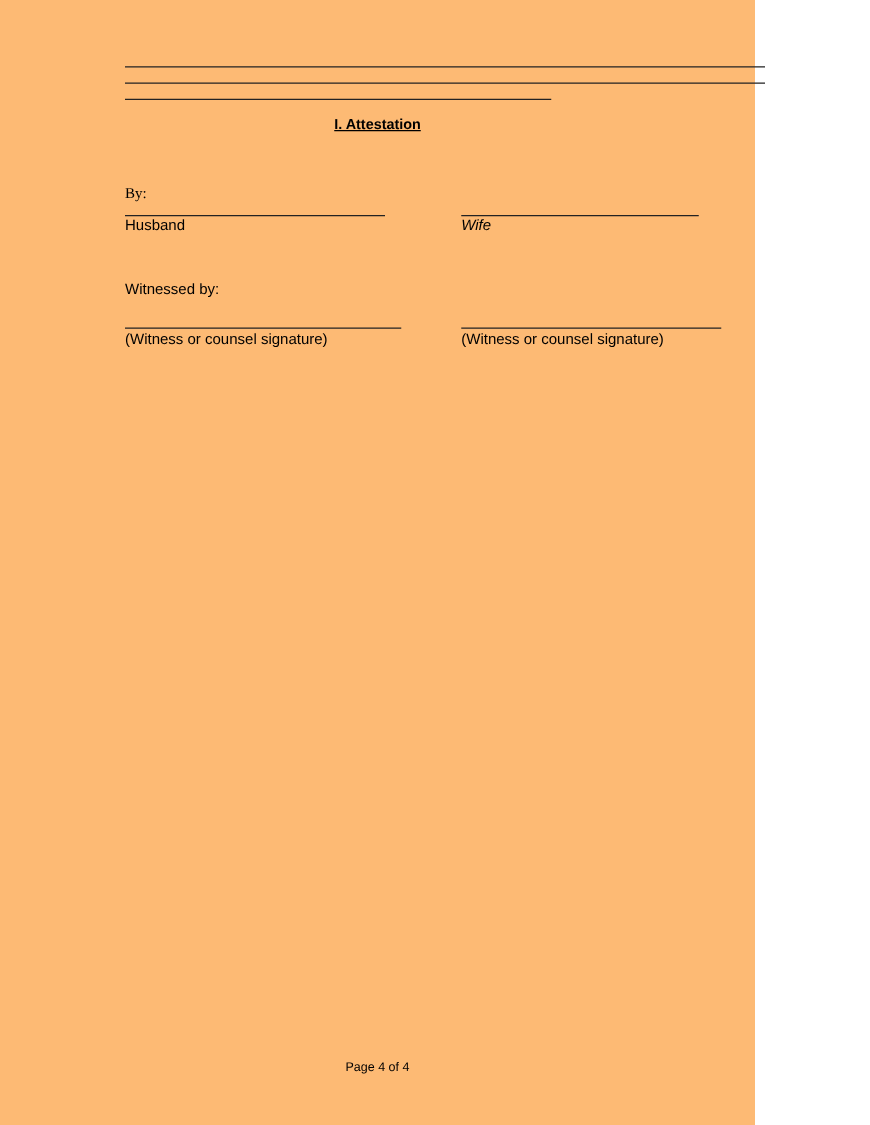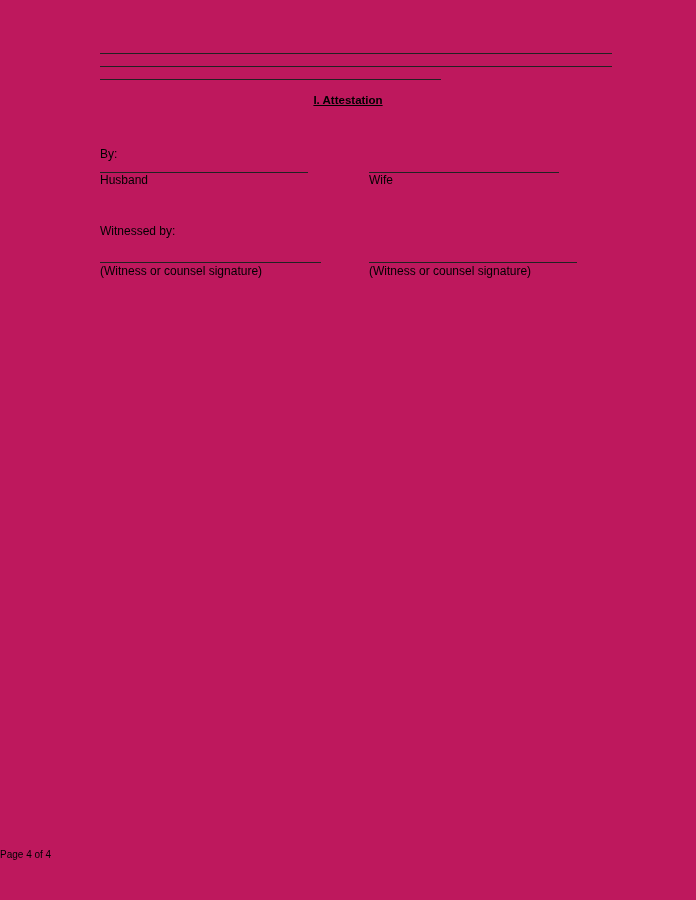--- a/index.html
+++ b/index.html
@@ -1,42 +1,42 @@
 <!DOCTYPE html>
 <html><head>
 <meta charset="utf-8">
 <style>
   html, body { margin:0; padding:0; background:#ffffff; }
   body { width:696px; height:900px; position:relative; font-family:"Liberation Sans", sans-serif; color:#000; overflow:hidden; }
-  .page { position:absolute; left:0; top:0; width:696px; height:900px; background:#be185d; }
+  .page { position:absolute; left:0; top:0; width:604px; height:900px; background:#fdba74; }
   .rule { position:absolute; height:0; border-top:1px solid #222; }
   .txt { position:absolute; font-size:12px; line-height:14px; white-space:pre; }
   .title { position:absolute; font-size:11.5px; font-weight:bold; text-decoration:underline; top:94px; left:0; width:100%; text-align:center; }
-  .footer { position:absolute; font-size:10px; top:849px; left:0; width:100%; text-align:left; }
+  .footer { position:absolute; font-size:10px; top:849px; left:0; width:100%; text-align:center; }
   .blank { display:inline-block; border-bottom:1px solid #222; height:11px; vertical-align:baseline; }
 </style>
 </head>
 <body>
 
 <div class="page">
 
   <div class="rule" style="left:100px; top:53px; width:512px;"></div>
   <div class="rule" style="left:100px; top:66px; width:512px;"></div>
   <div class="rule" style="left:100px; top:79px; width:341px;"></div>
 
   <div class="title">I.  Attestation</div>
 
 
-  <div class="txt" style="left:100px; top:147px;">By:</div>
+  <div class="txt" style="left:100px; top:147px;font-family:Liberation Serif, serif;">By:</div>
 
   <div class="rule" style="left:100px; top:172px; width:208px;"></div>
   <div class="txt" style="left:100px; top:173px;">Husband</div>
 
   <div class="rule" style="left:369px; top:172px; width:190px;"></div>
-  <div class="txt" style="left:369px; top:173px;">Wife</div>
+  <div class="txt" style="left:369px; top:173px;font-style:italic;">Wife</div>
 
   <div class="txt" style="left:100px; top:224px;">Witnessed by:</div>
 
   <div class="rule" style="left:100px; top:262px; width:221px;"></div>
   <div class="txt" style="left:100px; top:264px;">(Witness or counsel signature)</div>
 
   <div class="rule" style="left:369px; top:262px; width:208px;"></div>
   <div class="txt" style="left:369px; top:264px;">(Witness or counsel signature)</div>
 
 

